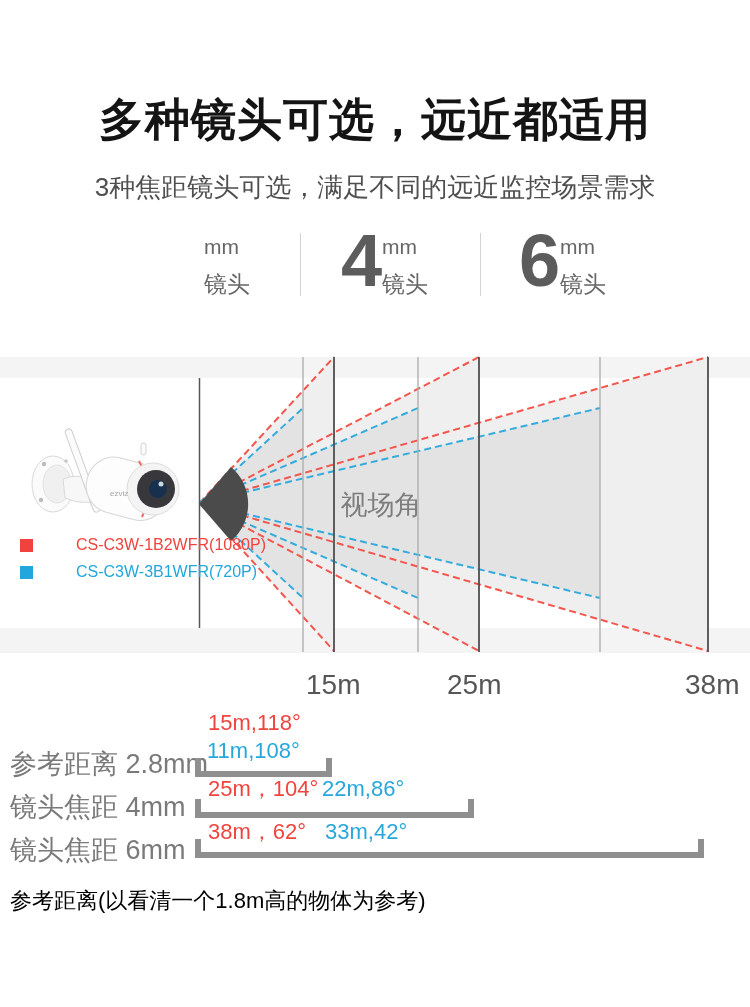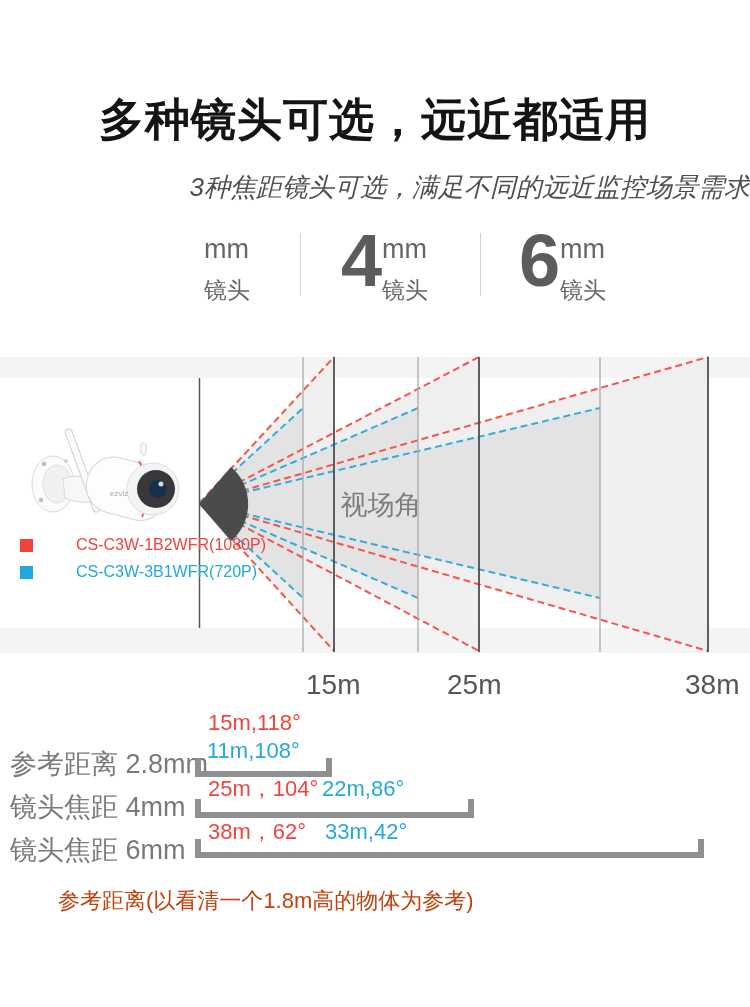--- a/index.html
+++ b/index.html
@@ -3,41 +3,41 @@
 <meta charset="utf-8">
 <style>
   html,body{margin:0;padding:0;background:#fff;}
   .canvas{
     position:relative;width:750px;height:1007px;background:#fff;overflow:hidden;
     font-family:"Liberation Sans","DejaVu Sans",sans-serif;
   }
   .abs{position:absolute;}
   
   .title{left:0;right:0;top:90px;text-align:center;font-size:45px;font-weight:700;color:#141414;letter-spacing:1px;}
-  .subtitle{left:0;right:0;top:170px;text-align:right;font-size:26px;color:#4f4f4f;font-style:italic;}
+  .subtitle{left:0;right:0;top:170px;text-align:center;font-size:26px;color:#4f4f4f;}
   
   .lens-num{top:224px;font-size:74px;font-weight:700;color:#5c5c5c;letter-spacing:-2px;line-height:1;}
   .lens-stack{top:236px;line-height:1;color:#666;}
-  .lens-unit{font-size:27px;display:block;}
+  .lens-unit{font-size:21px;display:block;}
   .lens-zh{font-size:23px;display:block;margin-top:16px;}
   .lens-divider{top:233px;width:1px;height:63px;background:#d2d2d2;}
   
   .legend-row{left:20px;height:14px;display:flex;align-items:center;}
   .legend-swatch{width:13px;height:13px;display:inline-block;margin-right:7px;}
   .legend-label{font-size:16px;line-height:1;margin-left:36px;}
   .legend-red .legend-label{color:#f0433e;}
   .legend-blue .legend-label{color:#22a7dc;}
   .dist-label{top:669px;font-size:28px;color:#565656;}
   
   .row-label{left:10px;font-size:27px;color:#7a7a7a;}
   .val{font-size:22px;line-height:1;}
   .val-red{color:#f0453f;}
   .val-blue{color:#28a7db;}
   .bracket{height:13px;border-left:6px solid #8f8f8f;border-right:6px solid #8f8f8f;border-bottom:6px solid #8f8f8f;left:195px;}
-  .footnote{left:10px;top:886px;font-size:22px;color:#c2410c;margin-left:48px;}
+  .footnote{left:10px;top:886px;font-size:22px;color:#000000;}
   svg{display:block;}
 </style>
 </head>
 <body>
 
 <div class="canvas">
 
   <div class="abs title">多种镜头可选，远近都适用</div>
   <div class="abs subtitle">3种焦距镜头可选，满足不同的远近监控场景需求</div>
 

